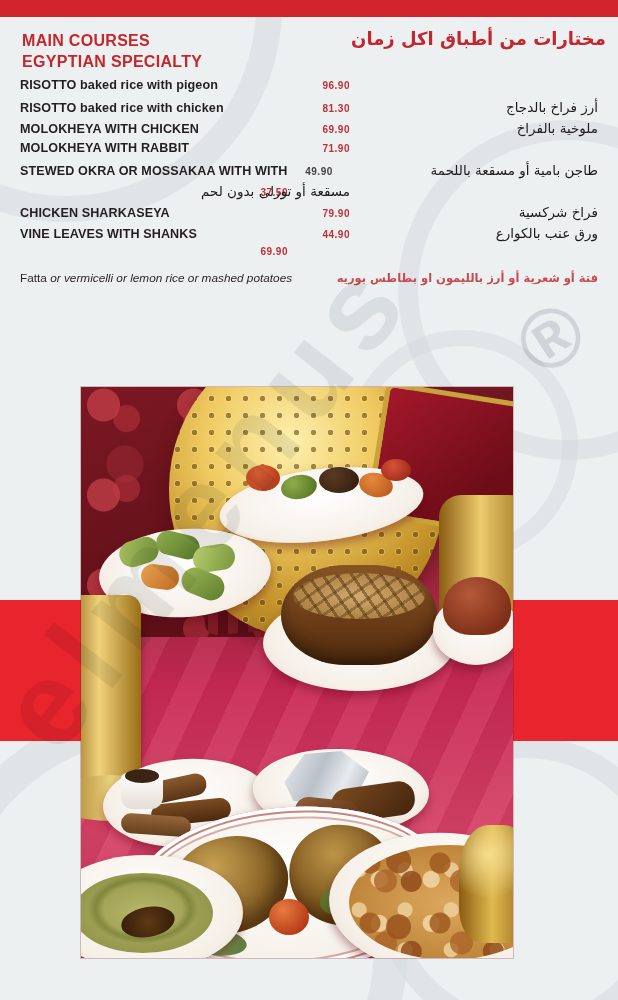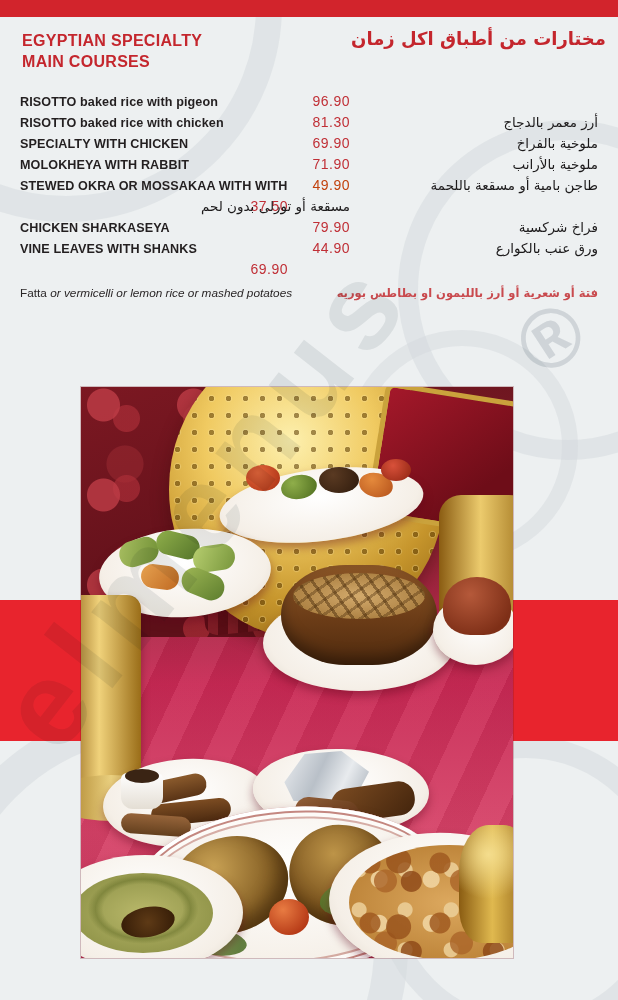--- a/index.html
+++ b/index.html
@@ -28,24 +28,24 @@
     transform:rotate(-33deg);mix-blend-mode:multiply;pointer-events:none;
   }
   
   .topbar{position:absolute;left:0;top:0;width:618px;height:17px;z-index:3;}
   
   .hdr{position:absolute;left:22px;top:30px;z-index:4;
     font-weight:bold;font-size:16px;line-height:21px;letter-spacing:.3px;}
   .hdr-ar{position:absolute;right:12px;top:28px;z-index:4;direction:rtl;
     font-weight:bold;font-size:18px;font-family:"DejaVu Sans",sans-serif;}
   
-  .list{position:absolute;left:20px;top:93px;width:578px;z-index:4;}
+  .list{position:absolute;left:20px;top:78px;width:578px;z-index:4;}
   .row{display:grid;grid-template-columns:268px 62px 1fr;align-items:baseline;height:21px;}
   .item-en{font-weight:bold;font-size:12.6px;color:#231f20;letter-spacing:.1px;white-space:nowrap;}
-  .item-price{font-weight:normal;font-size:14px;text-align:right;letter-spacing:.5px;}
+  .item-price{font-weight:bold;font-size:10px;text-align:right;letter-spacing:.5px;}
   .item-ar{font-size:13.5px;color:#1c1a1b;text-align:right;direction:rtl;
     font-family:"DejaVu Sans",sans-serif;white-space:nowrap;}
   .noterow{display:flex;justify-content:space-between;align-items:baseline;margin-top:4px;}
   .note-en{font-size:11.8px;color:#2a2627;}
   .note-en .it{font-style:italic;}
   .note-ar{font-size:11.5px;direction:rtl;font-family:"DejaVu Sans",sans-serif;font-weight:bold;}
   
   .stripe{position:absolute;left:0;top:600px;width:618px;height:141px;z-index:2;}
   
   .photo{
@@ -169,48 +169,47 @@
   <div class="swirl sw2"></div>
   <div class="swirl sw3"></div>
   <div class="swirl sw4"></div>
   <div class="swirl sw5"></div>
   <div class="watermark">elmenus</div>
   <div class="watermark-reg">®</div>
 
   <div class="topbar" style="background:#d2242c;"></div>
 
   <div class="hdr" style="color:#c4262d;">
+    <div>MAIN COURSES</div>
     <div>EGYPTIAN SPECIALTY</div>
-    <div>MAIN COURSES</div>
   </div>
   <div class="hdr-ar" style="color:#c4262d;">مختارات من أطباق اكل زمان</div>
 
   <div class="list">
     <div class="row">
       <span class="item-en">RISOTTO baked rice with pigeon</span>
       <span class="item-price" style="color:#c02f36;">96.90</span>
     </div>
     <div class="row">
       <span class="item-en">RISOTTO baked rice with chicken</span>
       <span class="item-price" style="color:#c02f36;">81.30</span>
-      <span class="item-ar">أرز معمر بالدجاج</span>
-    </div>
-    <div class="row">
-      <span class="item-en">SPECIALTY WITH CHICKEN</span>
+      <span class="item-ar">أرز فراخ بالدجاج</span>
+    </div>
+    <div class="row">
+      <span class="item-en">MOLOKHEYA WITH CHICKEN</span>
       <span class="item-price" style="color:#c02f36;">69.90</span>
       <span class="item-ar">ملوخية بالفراخ</span>
     </div>
     <div class="row">
       <span class="item-en">MOLOKHEYA WITH RABBIT</span>
       <span class="item-price" style="color:#c02f36;">71.90</span>
-      <span class="item-ar">ملوخية بالأرانب</span>
     </div>
     <div class="row">
       <span class="item-en">STEWED OKRA OR MOSSAKAA WITH WITH</span>
-      <span class="item-price" style="color:#c2410c;">49.90</span>
+      <span class="item-price" style="color:#404040;text-align:center;">49.90</span>
       <span class="item-ar">طاجن بامية أو مسقعة باللحمة</span>
     </div>
     <div class="row">
       <span class="item-price" style="color:#c02f36;">37.50</span>
       <span class="item-ar">مسقعة أو تورلى بدون لحم</span>
     </div>
     <div class="row">
       <span class="item-en">CHICKEN SHARKASEYA</span>
       <span class="item-price" style="color:#c02f36;">79.90</span>
       <span class="item-ar">فراخ شركسية</span>

